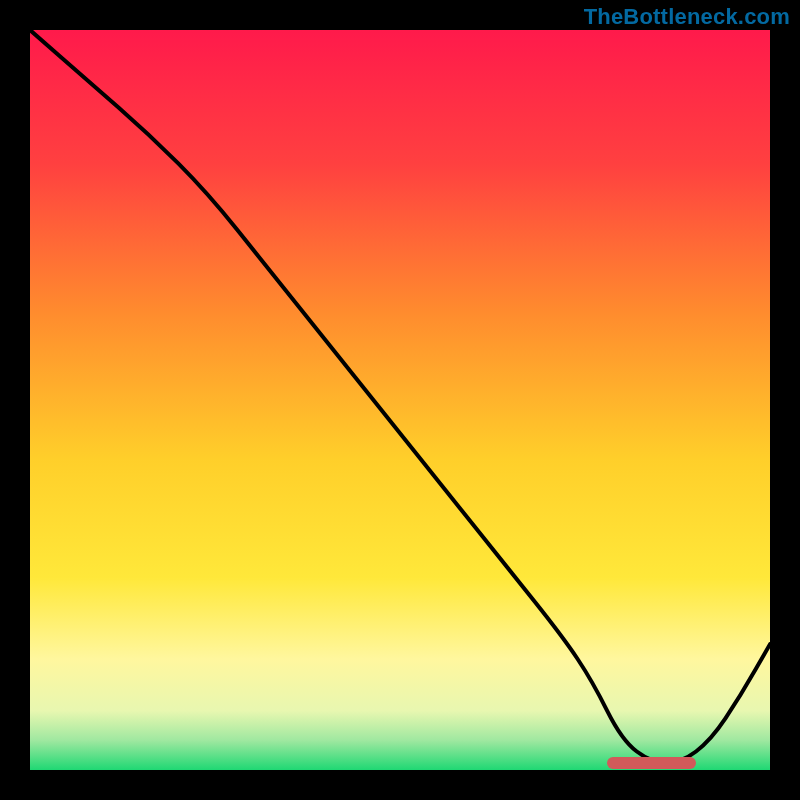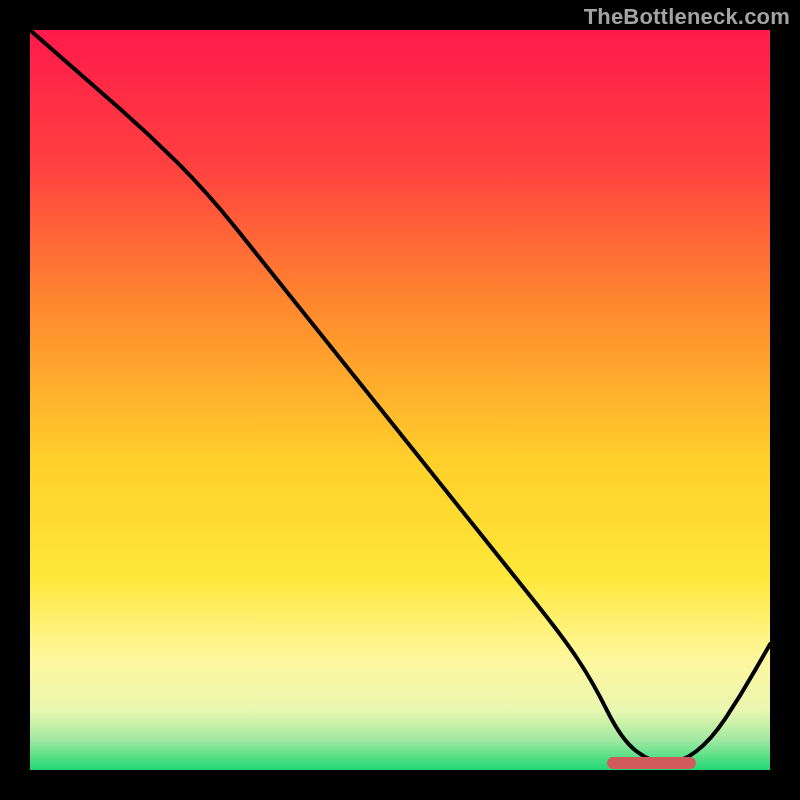--- a/index.html
+++ b/index.html
@@ -13,21 +13,21 @@
   }
   .chart-wrap {
     position: relative;
     width: 800px;
     height: 800px;
   }
   .watermark {
     position: absolute;
     top: 4px;
     right: 10px;
-    color: #a3a3a3;
+    color: #0369a1;
     font-size: 22px;
     font-weight: 600;
     letter-spacing: 0.2px;
     z-index: 3;
     user-select: none;
   }
   
   .plot {
     position: absolute;
     left: 30px;

